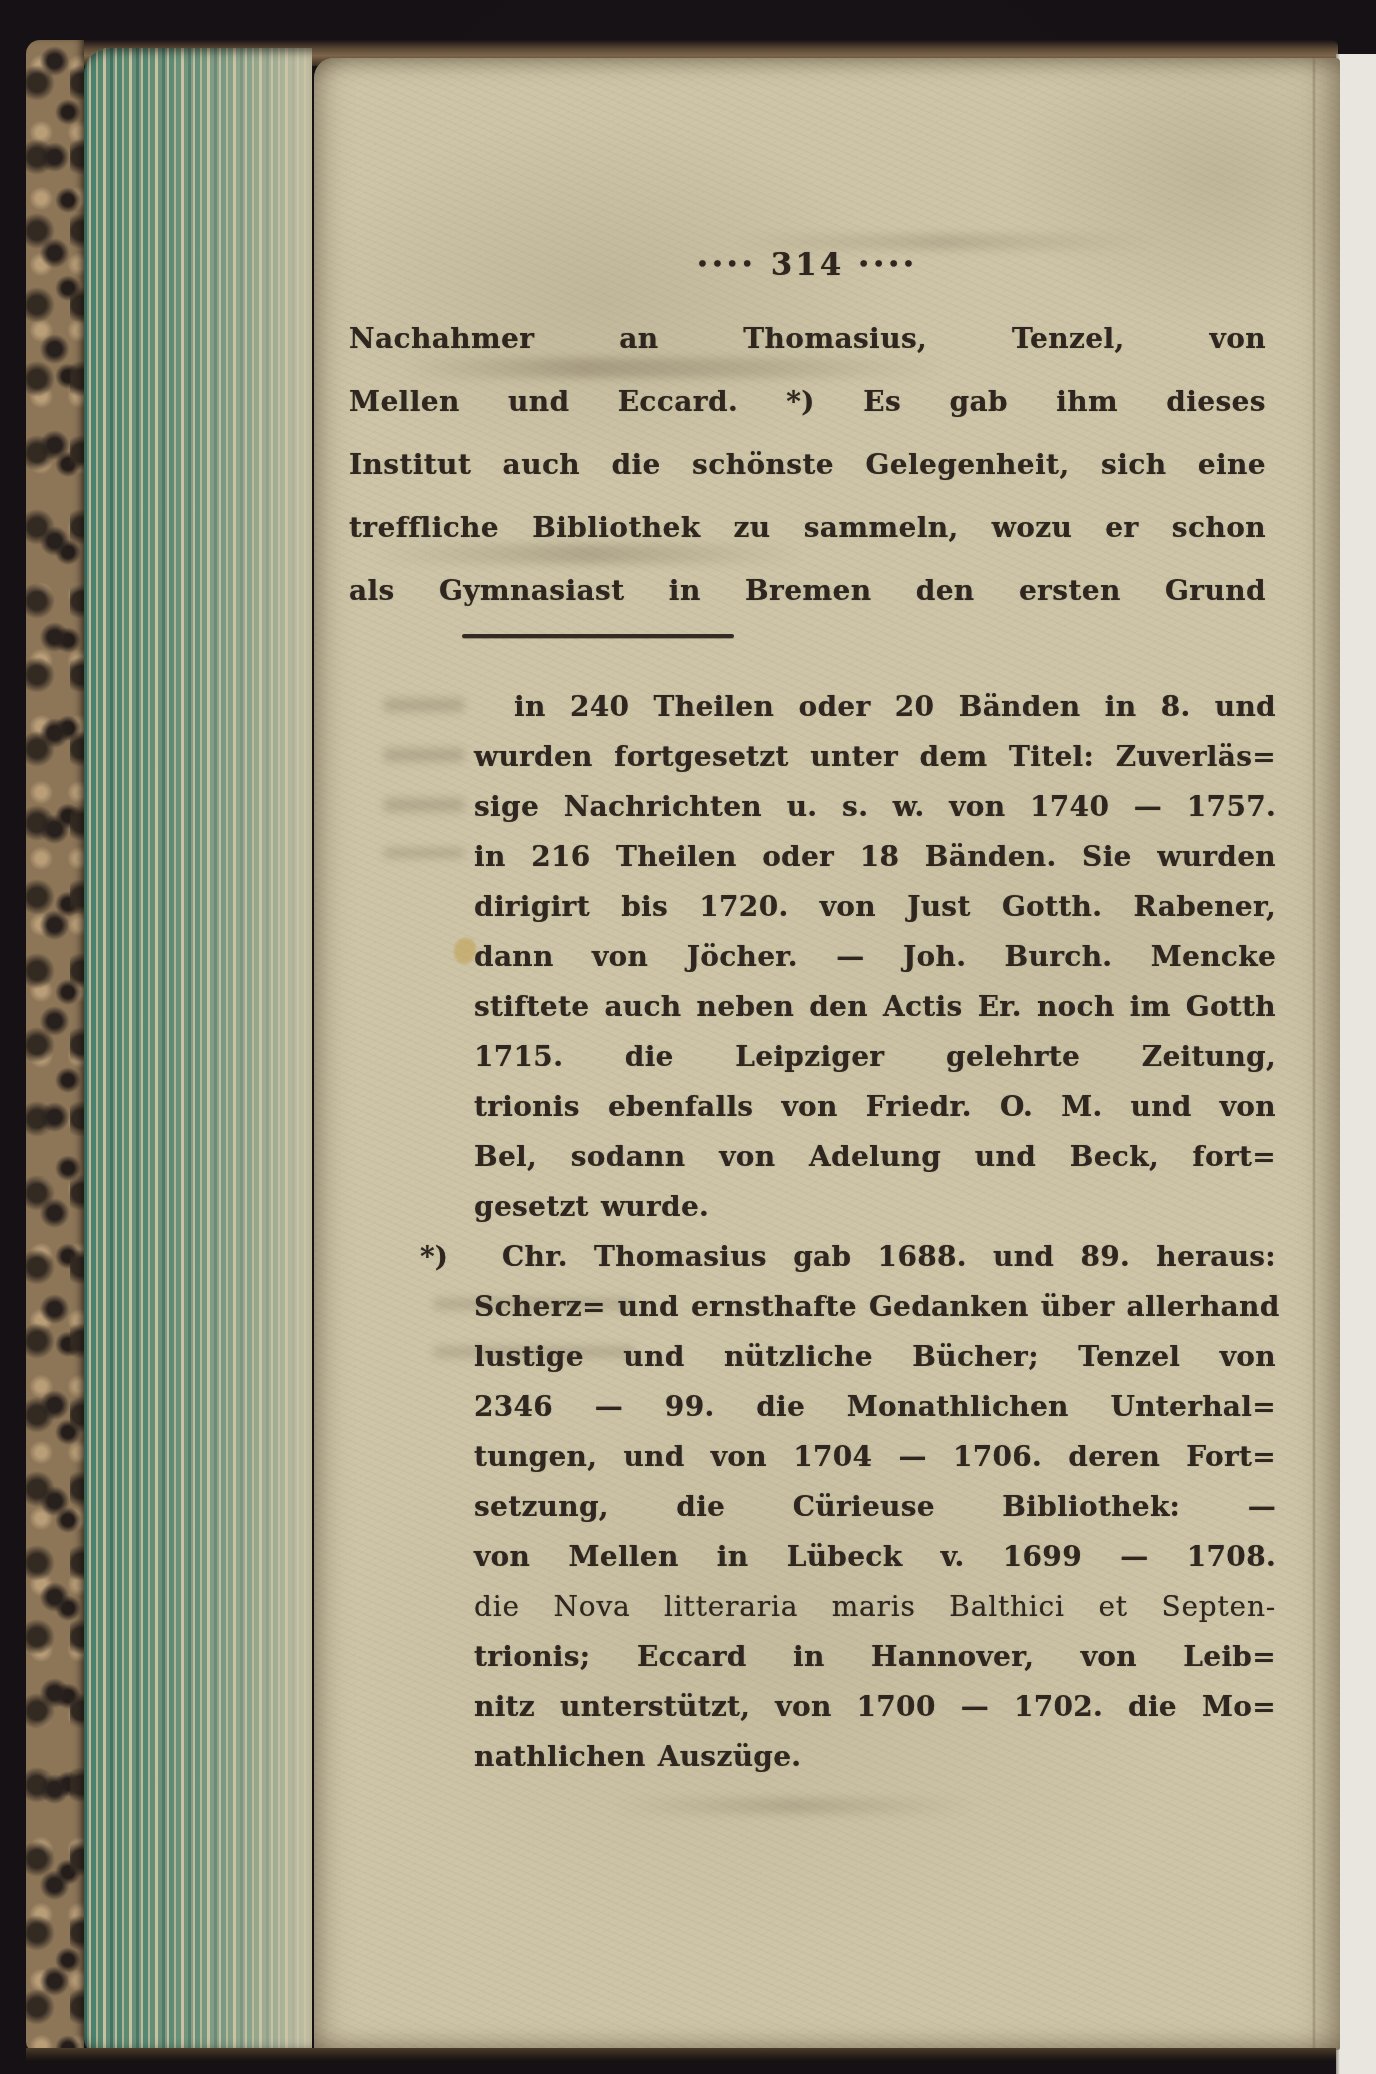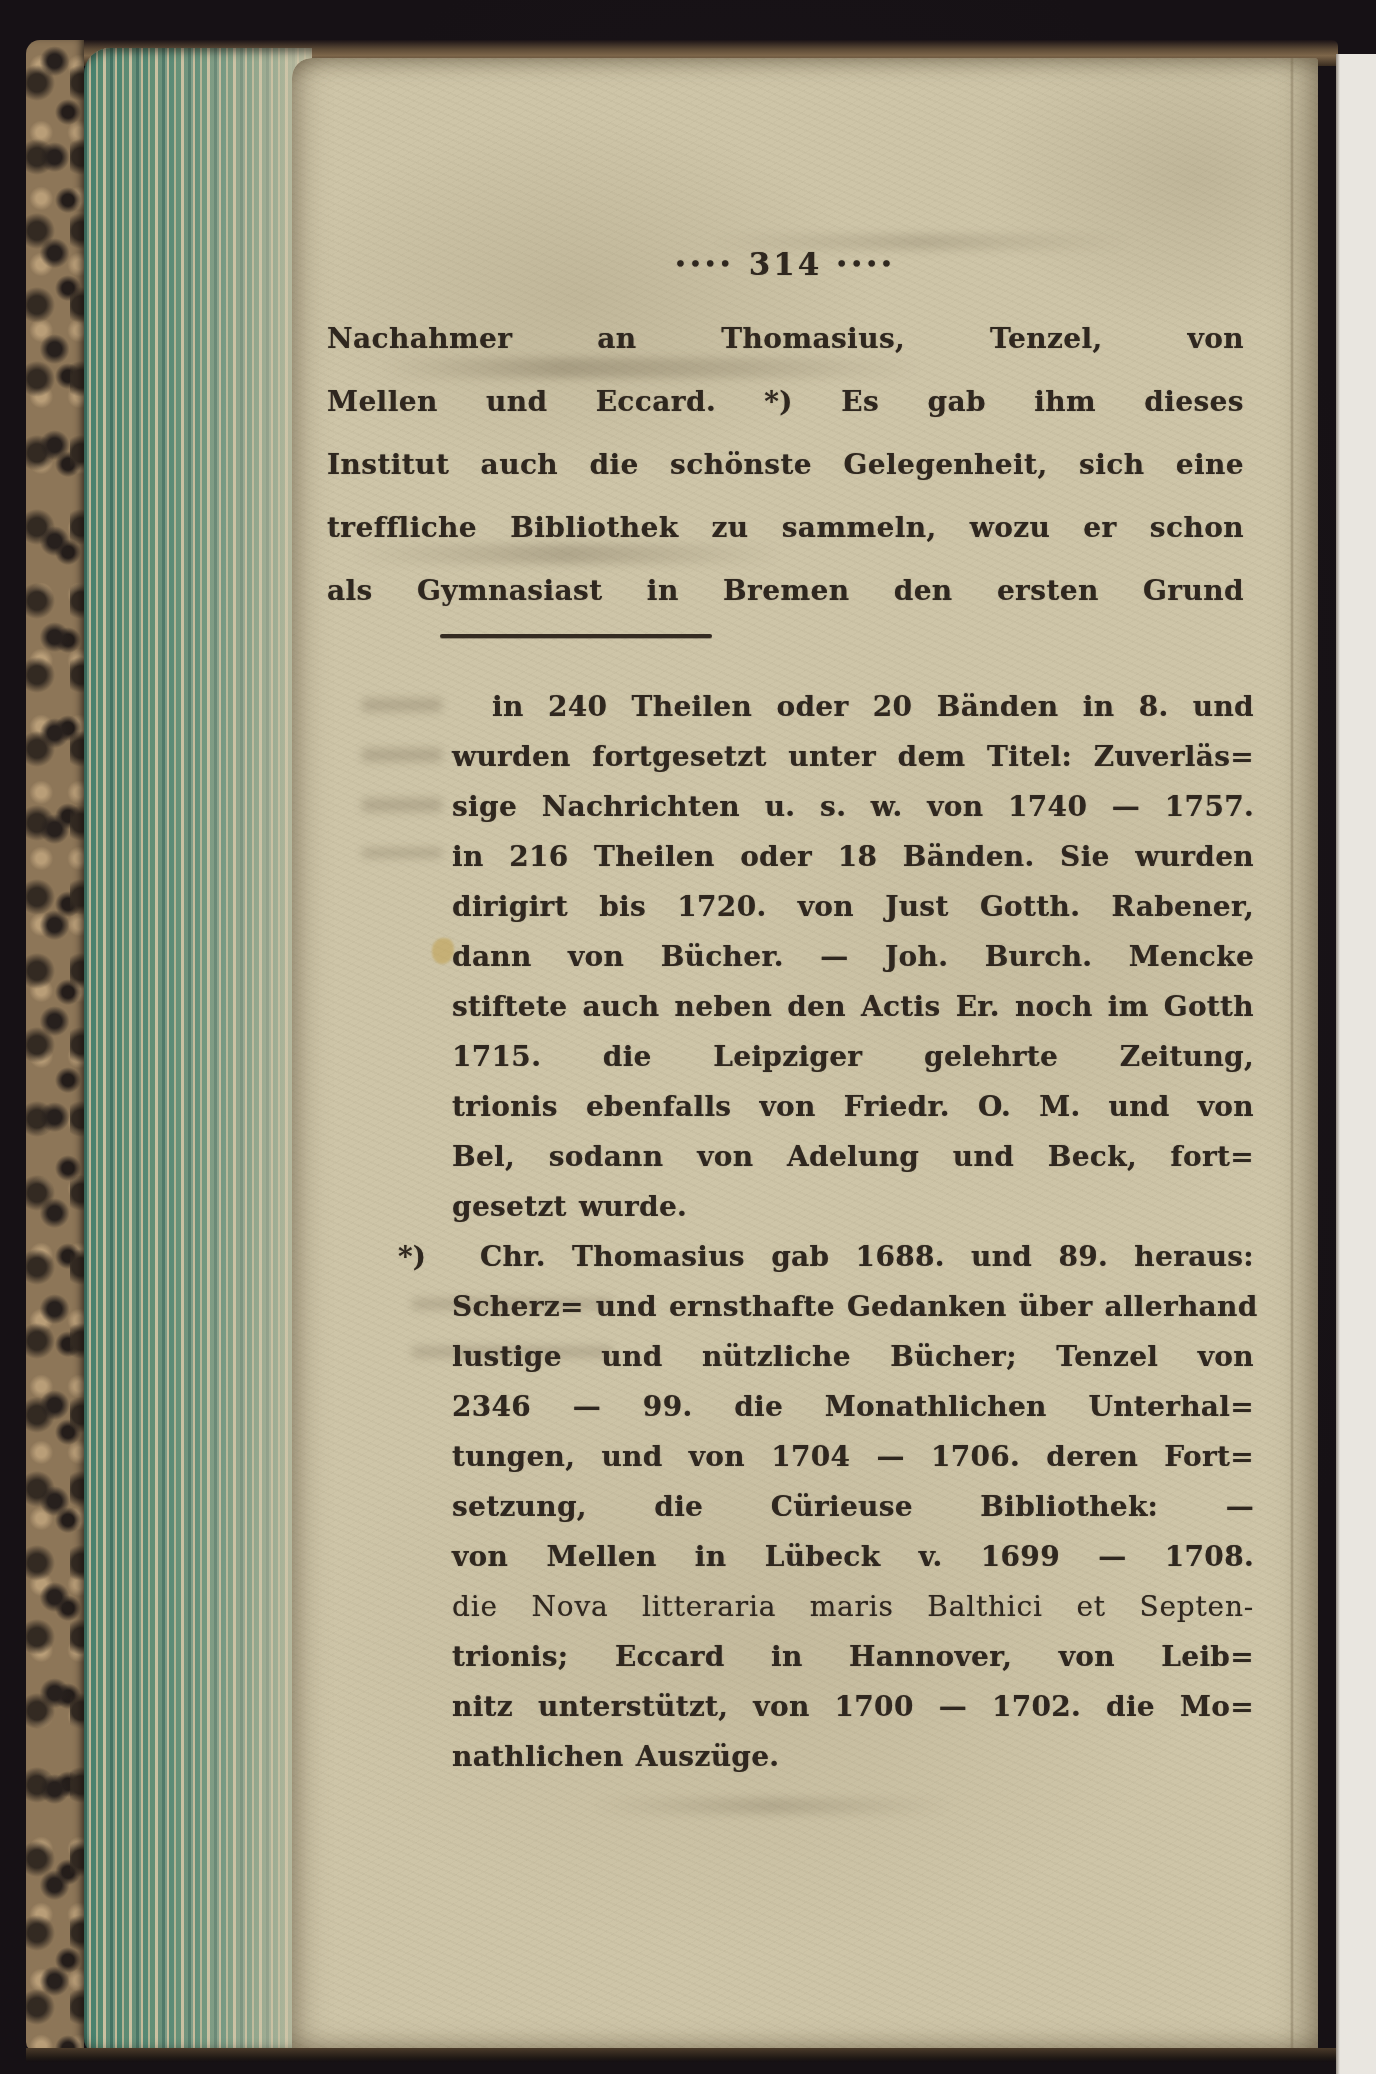--- a/index.html
+++ b/index.html
@@ -48,21 +48,21 @@
     background:linear-gradient(180deg,#1b1316 0%, #5c4a36 35%, #7d664a 60%, #3a2d21 100%);
     border-radius:12px 6px 0 0;
   }
   .facing-strip{
     left:1336px;top:54px;width:40px;height:2020px;
     background:linear-gradient(90deg, rgba(70,58,44,.5) 0, rgba(70,58,44,0) 4px), #e9e6e0;
   }
 
   
   .page{
-    left:292px;top:58px;width:1026px;height:1992px;
+    left:314px;top:58px;width:1026px;height:1992px;
     background-color:#cec5a8;
     background-image:
       radial-gradient(ellipse 420px 260px at 28% 12%, rgba(158,146,116,.28), transparent 70%),
       radial-gradient(ellipse 520px 380px at 75% 45%, rgba(170,158,128,.20), transparent 70%),
       radial-gradient(ellipse 620px 420px at 45% 80%, rgba(163,150,120,.22), transparent 72%),
       radial-gradient(ellipse 300px 220px at 88% 6%, rgba(124,112,86,.18), transparent 70%),
       repeating-linear-gradient(23deg, rgba(118,108,83,.05) 0 2px, transparent 2px 7px),
       repeating-linear-gradient(-31deg, rgba(118,108,83,.04) 0 1px, transparent 1px 6px);
     border-radius:20px 4px 2px 2px;
     box-shadow:
@@ -158,21 +158,21 @@
     </div>
 
     <div class="abs rule"></div>
 
     <div>
       <div class="abs fn-line fn-indent fill ink" style="top:632px">in 240 Theilen oder 20 Bänden in 8. und</div>
       <div class="abs fn-line fill ink" style="top:682px">wurden fortgesetzt unter dem Titel: Zuverläs=</div>
       <div class="abs fn-line fill ink" style="top:732px">sige Nachrichten u. s. w. von 1740 — 1757.</div>
       <div class="abs fn-line fill ink" style="top:782px">in 216 Theilen oder 18 Bänden. Sie wurden</div>
       <div class="abs fn-line fill ink" style="top:832px">dirigirt bis 1720. von Just Gotth. Rabener,</div>
-      <div class="abs fn-line fill ink" style="top:882px">dann von Bücher. — Joh. Burch. Mencke</div>
+      <div class="abs fn-line fill ink" style="top:882px">dann von Jöcher. — Joh. Burch. Mencke</div>
       <div class="abs fn-line fill ink" style="top:932px">stiftete auch neben den Actis Er. noch im Gotth</div>
       <div class="abs fn-line fill ink" style="top:982px">1715. die Leipziger gelehrte Zeitung,</div>
       <div class="abs fn-line fill ink" style="top:1032px">trionis ebenfalls von Friedr. O. M. und von</div>
       <div class="abs fn-line fill ink" style="top:1082px">Bel, sodann von Adelung und Beck, fort=</div>
       <div class="abs fn-line ink" style="top:1132px">gesetzt wurde.</div>
     </div>
 
     <div>
       <div class="abs fn-marker ink">*)</div>
       <div class="abs fn-line fn2-first fill ink" style="top:1182px">Chr. Thomasius gab 1688. und 89. heraus:</div>

